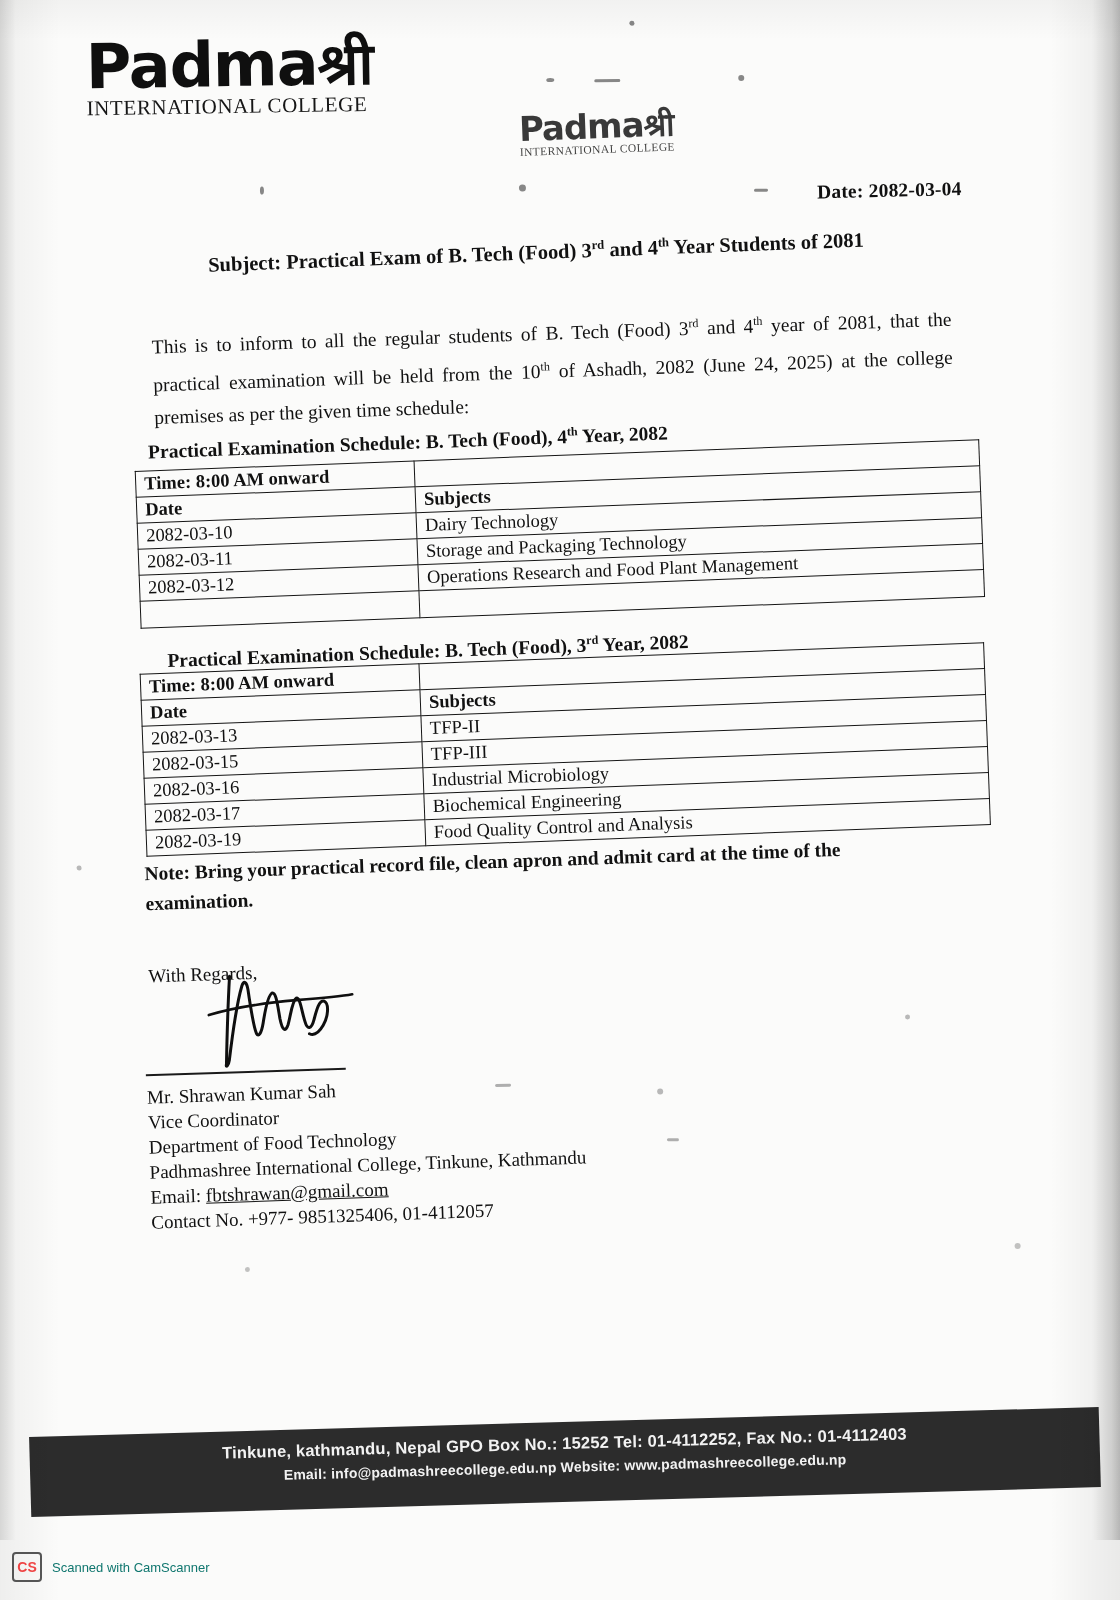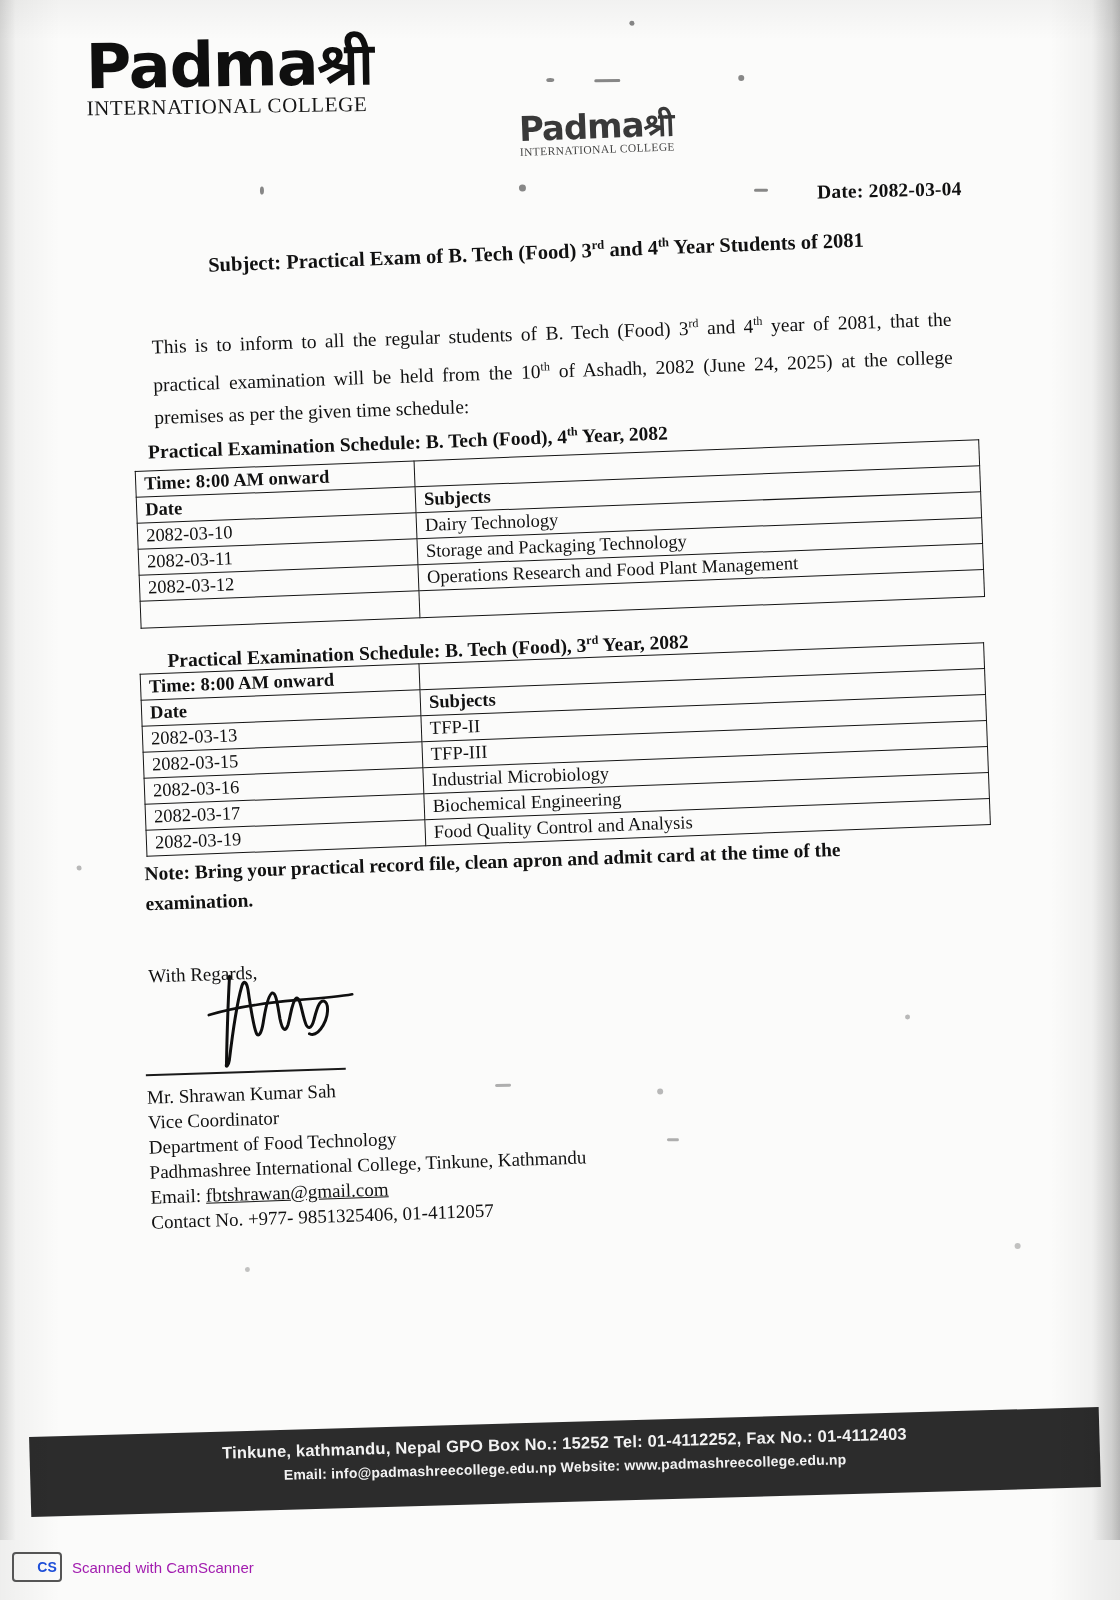--- a/index.html
+++ b/index.html
@@ -234,30 +234,30 @@
     left: 12px;
     bottom: 18px;
     display: flex;
     align-items: center;
     gap: 10px;
   }
   .cam-badge {
     width: 26px; height: 26px;
     border: 2px solid #555;
     border-radius: 4px;
-    color: #1d4ed8;
+    color: #ef4444;
     font-family: "Liberation Sans", sans-serif;
     font-weight: bold;
     font-size: 14px;
-    display: flex; align-items: center; justify-content: center; padding-left: 20px;
+    display: flex; align-items: center; justify-content: center;
   }
   .cam-txt {
-    color: #a21caf;
+    color: #0f766e;
     font-family: "Liberation Sans", sans-serif;
-    font-size: 15px;
+    font-size: 13px;
   }
 </style>
 </head>
 <body>
 
 <div class="page">
   <div class="doc">
 
     <div class="logo-main">
       <div class="logo-word"><span>Padma</span><span class="dev">श्री</span></div>

